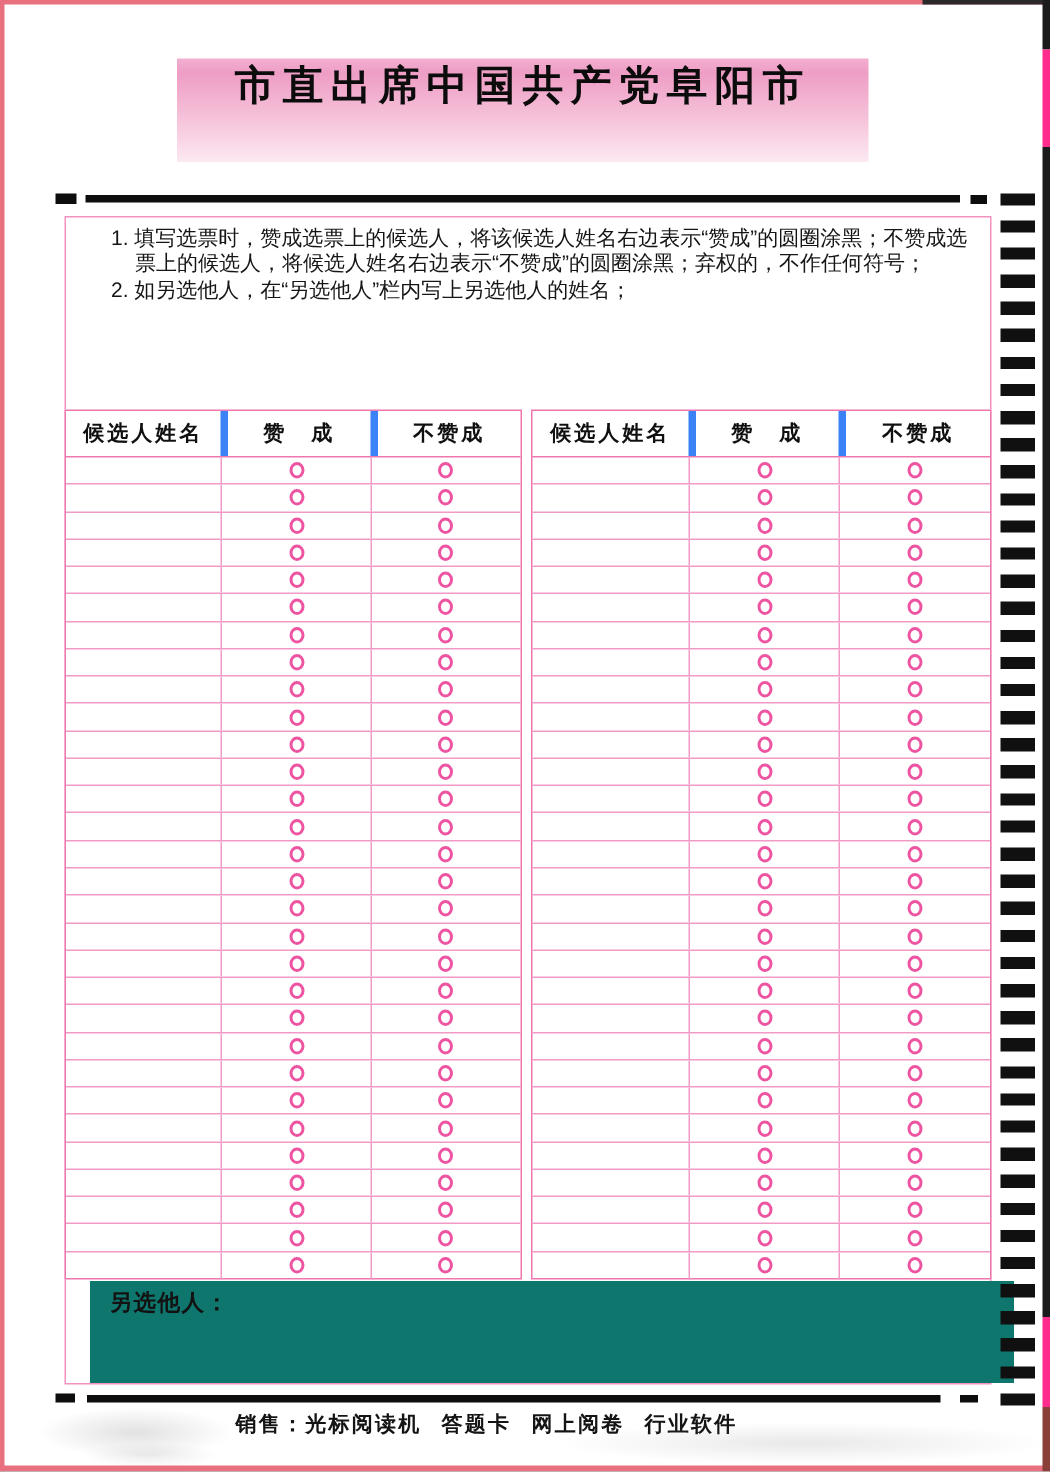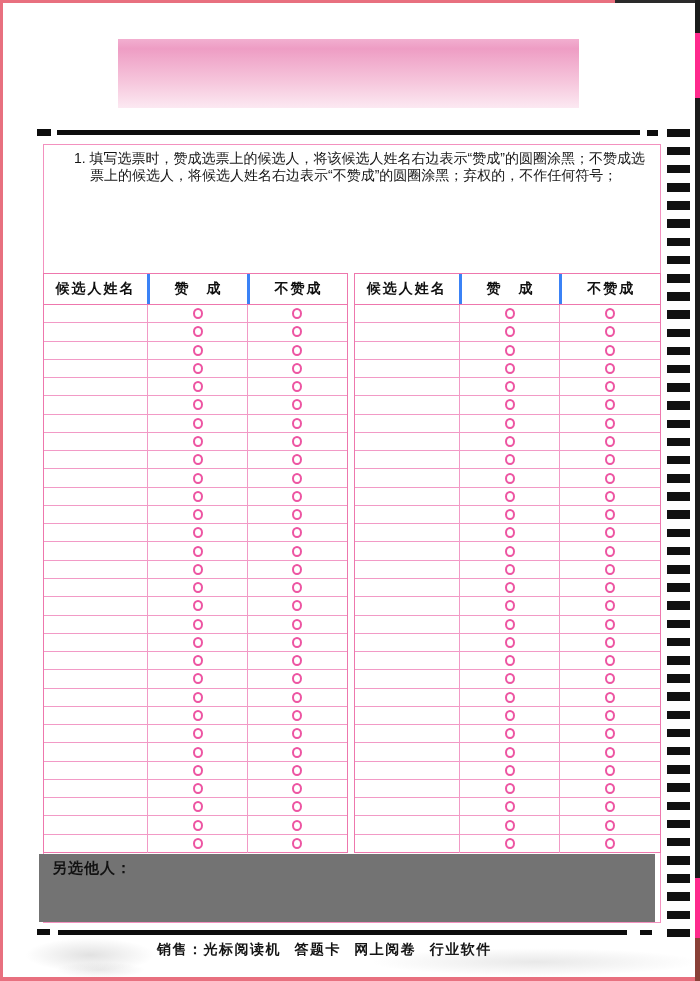--- a/index.html
+++ b/index.html
@@ -40,27 +40,27 @@
   .vote-table.left{left:43px;width:305px;}
   .vote-table.right{left:354px;width:307px;}
   .trow{display:flex;height:18.27px;border-bottom:1px solid #f29ac6;}
   .trow:last-child{border-bottom:none;}
   .trow.thead{height:31px;border-bottom:1px solid #ee77ad;}
   .tcell{display:flex;align-items:center;justify-content:center;height:100%;}
   .tcell.c0{width:34%;}
   .tcell.c1{width:33%;border-left:1px solid #f29ac6;}
   .tcell.c2{width:33%;border-left:1px solid #f29ac6;}
   .thead .tcell{font-size:14px;font-weight:bold;letter-spacing:2px;color:#101010;}
-  .thead .tcell.c1,.thead .tcell.c2{border-left:3px solid #3b82f6;}
+  .thead .tcell.c1,.thead .tcell.c2{border-left:5px solid #3b82f6;}
   .bubble{
     display:inline-block;width:10px;height:11px;border:2px solid #ed55a2;
     border-radius:50%;background:#fff;
   }
   
-  .write-in{position:absolute;left:39px;top:854px;width:616px;height:68px;background:#737373;}
+  .write-in{position:absolute;left:60px;top:854px;width:616px;height:68px;background:#0f766e;}
   .write-in-label{position:absolute;left:13px;top:5px;font-size:15px;font-weight:bold;letter-spacing:1px;color:#121212;}
   
   .tmark{position:absolute;left:667px;width:23px;height:8.5px;background:#101010;}
   .rebar{position:absolute;left:695px;width:5px;}
   .rebar.k1{top:0;height:33px;background:#1b1b1b;}
   .rebar.m1{top:33px;height:65px;background:#ff2b8d;}
   .rebar.k2{top:98px;height:780px;background:#1b1b1b;}
   .rebar.m2{top:878px;height:60px;background:#ff2b8d;}
   .rebar.b1{top:938px;height:43px;background:#8a4038;}
   
@@ -78,31 +78,33 @@
 <body>
 
 <div class="sheet">
 
   <div class="edge-top"></div>
   <div class="edge-top-dark"></div>
   <div class="edge-left"></div>
   <div class="edge-bottom"></div>
 
   <div class="title-band">
+    <div class="title-line">市直出席中国共产党阜阳市</div>
   </div>
 
   <div class="sync-dash" style="left:37px;top:129px;width:14px;height:7px;"></div>
   <div class="sync-line" style="left:57px;top:130px;width:583px;height:4.5px;"></div>
   <div class="sync-dash" style="left:647px;top:130px;width:11px;height:6px;"></div>
 
   <div class="main-box"></div>
 
   <div class="instructions">
     <div>
         <p class="ins-item">1. 填写选票时，赞成选票上的候选人，将该候选人姓名右边表示“赞成”的圆圈涂黑；不赞成选票上的候选人，将候选人姓名右边表示“不赞成”的圆圈涂黑；弃权的，不作任何符号；</p>
+        <p class="ins-item">2. 如另选他人，在“另选他人”栏内写上另选他人的姓名；</p>
       </div>
   </div>
 
   <div class="vote-table left">
       <div class="trow thead">
         <div class="tcell c0">候选人姓名</div>
         <div class="tcell c1">赞　成</div>
         <div class="tcell c2">不赞成</div>
       </div>
       <div class="trow">

